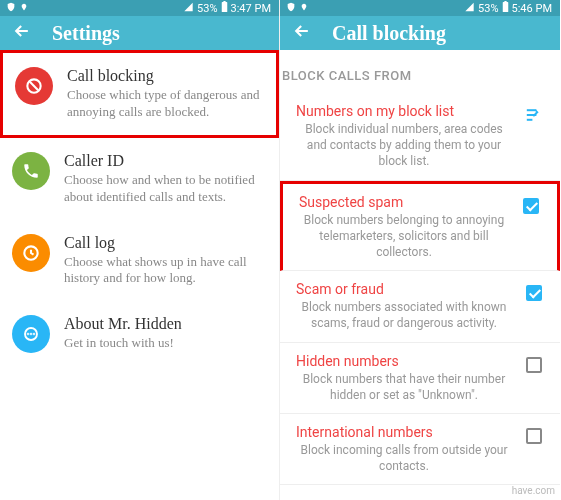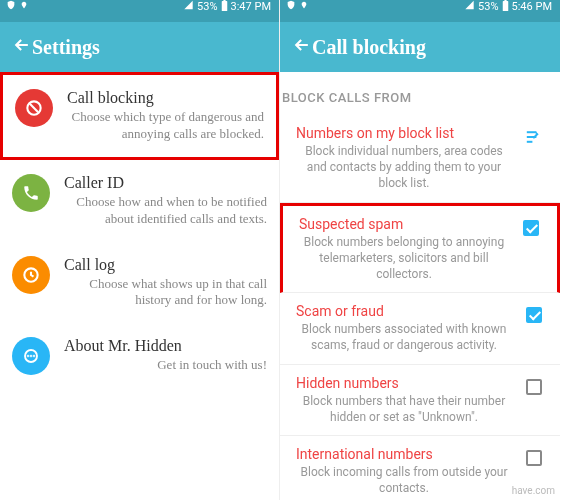--- a/index.html
+++ b/index.html
@@ -15,38 +15,39 @@
     .screen {
       width: 280px;
       height: 500px;
       background: #fff;
       display: flex;
       flex-direction: column;
       position: relative;
     }
     .screen.left { border-right: 1px solid #eee; }
     .status-bar {
-      height: 22px;
+      height: 16px;
       background: #3b9fb3;
       display: flex;
-      align-items: flex-start;
+      align-items: center;
       justify-content: flex-end;
       padding: 0 8px 0 6px;
       color: #fff;
       font-size: 11px;
       gap: 3px;
     }
     .status-bar .sb-left { display: flex; gap: 4px; margin-right: auto; align-items: center; }
     .app-bar {
-      height: 50px;
+      height: 34px;
       background: #49b8cf;
       display: flex;
       align-items: center;
       padding: 0 12px;
       color: #fff;
+      gap: 20px;
     }
     .app-bar .back { cursor: pointer; }
     .app-bar-title {
       font-family: 'Segoe Script', 'Bradley Hand', cursive;
       font-size: 20px;
       font-weight: bold;
     }
     .content { flex: 1; overflow-y: auto; }
     
     .settings-item {
@@ -72,21 +73,20 @@
       font-family: 'Segoe Script', 'Bradley Hand', cursive;
       font-size: 16px;
       color: #333;
       margin-bottom: 2px;
     }
     .settings-desc {
       font-family: 'Segoe Script', 'Bradley Hand', cursive;
       font-size: 13px;
       color: #888;
       line-height: 1.3;
-      text-align: right;
     }
     .highlight-box {
       border: 3px solid #e60000;
     }
     
     .section-header {
       padding: 18px 2px 10px;
       color: #999;
       font-size: 13px;
       font-weight: 500;
@@ -210,21 +210,21 @@
     </div>
     <div class="settings-item">
       <div class="icon-circle ic-orange">
         <svg width="20" height="20" viewBox="0 0 24 24" fill="none" stroke="#fff" stroke-width="2.5">
             <circle cx="12" cy="12" r="8"></circle>
             <path d="M12 8v4l3 2"></path>
           </svg>
       </div>
       <div class="settings-text">
         <div class="settings-title">Call log</div>
-        <div class="settings-desc">Choose what shows up in that call history and for how long.</div>
+        <div class="settings-desc">Choose what shows up in have call history and for how long.</div>
       </div>
     </div>
     <div class="settings-item">
       <div class="icon-circle ic-blue">
         <svg width="18" height="18" viewBox="0 0 24 24" fill="none" stroke="#fff" stroke-width="2.5">
             <circle cx="12" cy="12" r="8"></circle>
             <circle cx="8" cy="12" r="0.5" fill="#fff"></circle>
             <circle cx="12" cy="12" r="0.5" fill="#fff"></circle>
             <circle cx="16" cy="12" r="0.5" fill="#fff"></circle>
           </svg>

